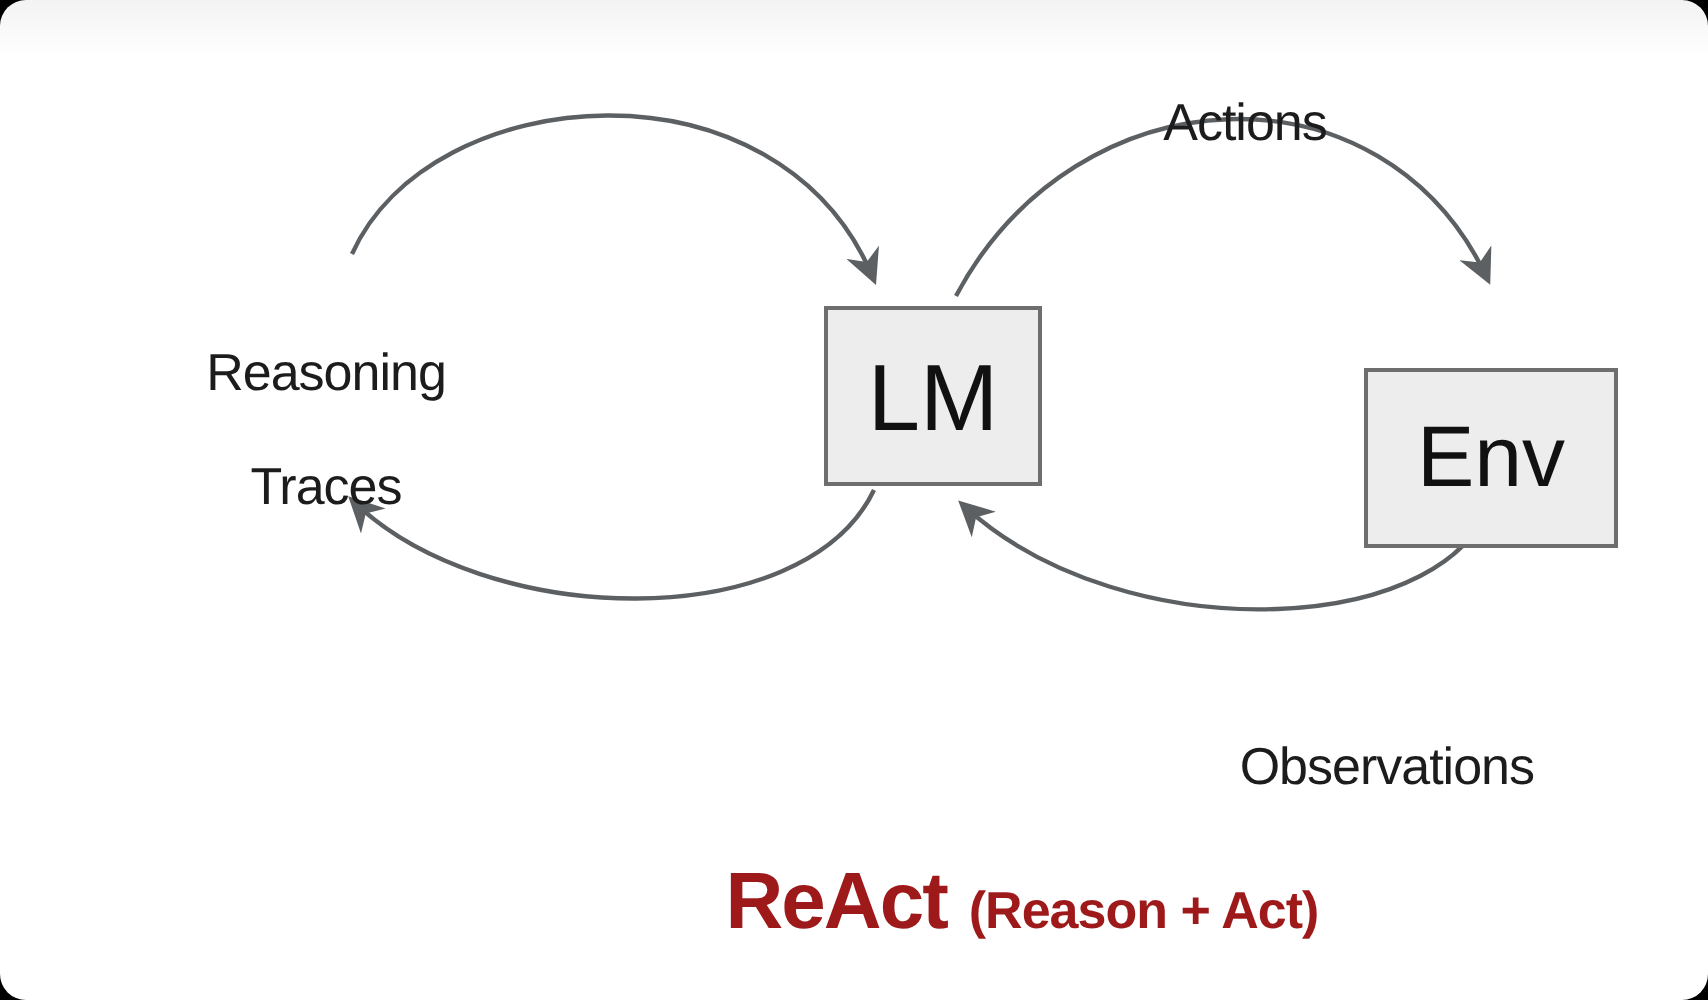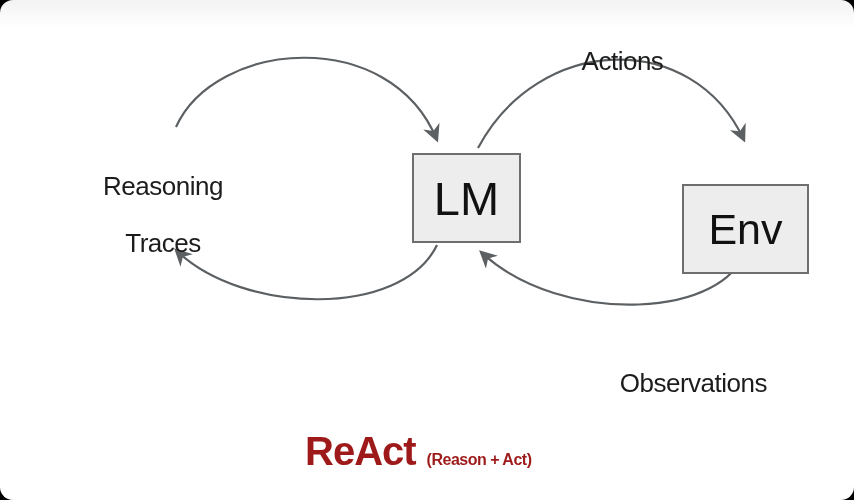--- a/index.html
+++ b/index.html
@@ -53,27 +53,28 @@
     box-sizing: border-box;
   }
   .node-lm  { left: 412px; top: 153px; width: 109px; height: 90px; font-size: 47px; }
   .node-env { left: 682px; top: 153px; width: 127px; height: 90px; font-size: 43px; margin-top: 31px; }
   .diagram-title {
     position: absolute;
     left: 305px; top: 429px;
     width: 412px;
     display: flex;
     align-items: baseline;
+    justify-content: center;
     gap: 11px;
     color: #9e1a1a;
     font-weight: bold;
     white-space: nowrap;
   }
   .title-main { font-size: 40px; letter-spacing: -1px; }
-  .title-sub  { font-size: 16px; letter-spacing: -0.5px; }
+  .title-sub  { font-size: 26px; letter-spacing: -0.5px; }
 </style>
 </head>
 <body>
 
 <div class="card">
 
   <svg class="arrows-layer" viewBox="0 0 854 500" xmlns="http://www.w3.org/2000/svg">
     <defs>
       <marker id="arrowhead" viewBox="0 0 10 10" refX="8.5" refY="5" markerWidth="8" markerHeight="8" orient="auto-start-reverse">
         <path d="M0,0 L10,5 L0,10 L3,5 Z" fill="#5c6063"></path>

